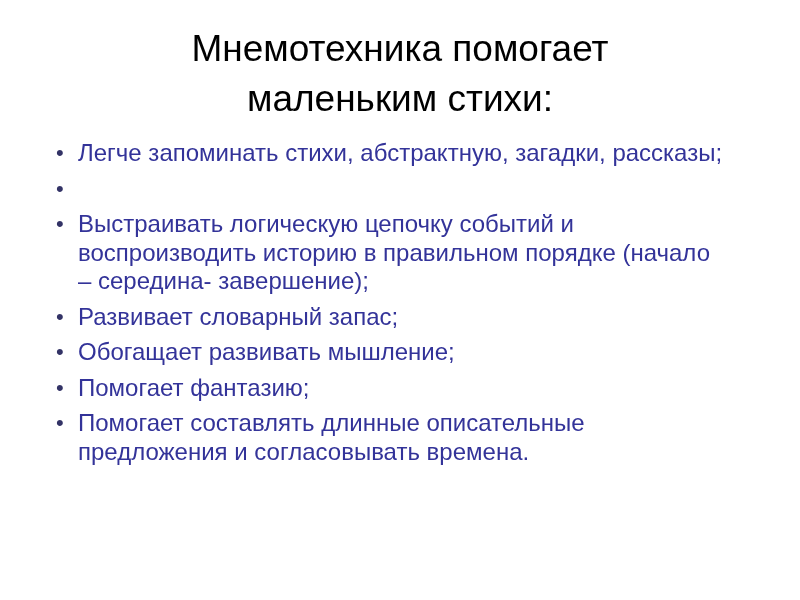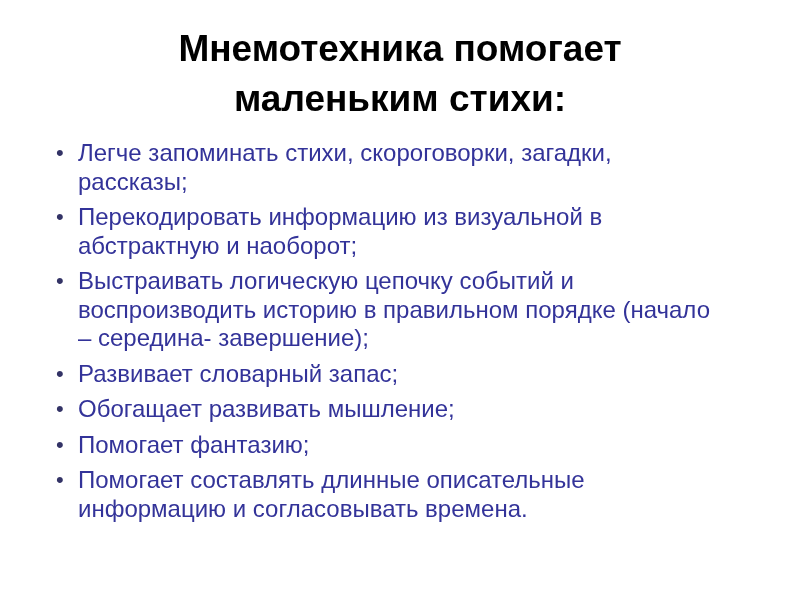--- a/index.html
+++ b/index.html
@@ -14,21 +14,21 @@
     background: #ffffff;
     overflow: hidden;
     font-family: "Liberation Sans", "DejaVu Sans", sans-serif;
   }
   .title {
     margin: 0;
     padding-top: 24px;
     text-align: center;
     font-size: 37px;
     line-height: 50px;
-    font-weight: 700;
+    font-weight: 400;
     color: #000000;
     letter-spacing: 0px;
   }
   .bullets {
     list-style: none;
     margin: 15px 0 0 0;
     padding: 0 0 0 56px;
   }
   .bullet-item {
     display: flex;
@@ -55,26 +55,25 @@
 
 <div class="slide">
   <h1 class="title">
     <span>Мнемотехника помогает</span><br>
     <span>маленьким стихи:</span>
   </h1>
   <ul class="bullets">
 
       <li class="bullet-item">
         <span class="dot">•</span>
-        <span class="text">Легче запоминать стихи, скороговорки, загадки, рассказы;</span>
+        <span class="text">Легче запоминать стихи, абстрактную, загадки, рассказы;</span>
       </li>
 
       <li class="bullet-item">
         <span class="dot">•</span>
-        <span class="text">Перекодировать информацию из визуальной в абстрактную и наоборот;</span>
       </li>
 
       <li class="bullet-item">
         <span class="dot">•</span>
         <span class="text">Выстраивать логическую цепочку событий и воспроизводить историю в правильном порядке (начало – середина- завершение);</span>
       </li>
 
       <li class="bullet-item">
         <span class="dot">•</span>
         <span class="text">Развивает словарный запас;</span>
@@ -85,16 +84,16 @@
         <span class="text">Обогащает развивать мышление;</span>
       </li>
 
       <li class="bullet-item">
         <span class="dot">•</span>
         <span class="text">Помогает фантазию;</span>
       </li>
 
       <li class="bullet-item">
         <span class="dot">•</span>
-        <span class="text">Помогает составлять длинные описательные информацию и согласовывать времена.</span>
+        <span class="text">Помогает составлять длинные описательные предложения и согласовывать времена.</span>
       </li>
     </ul>
 </div>
 
 </body></html>

